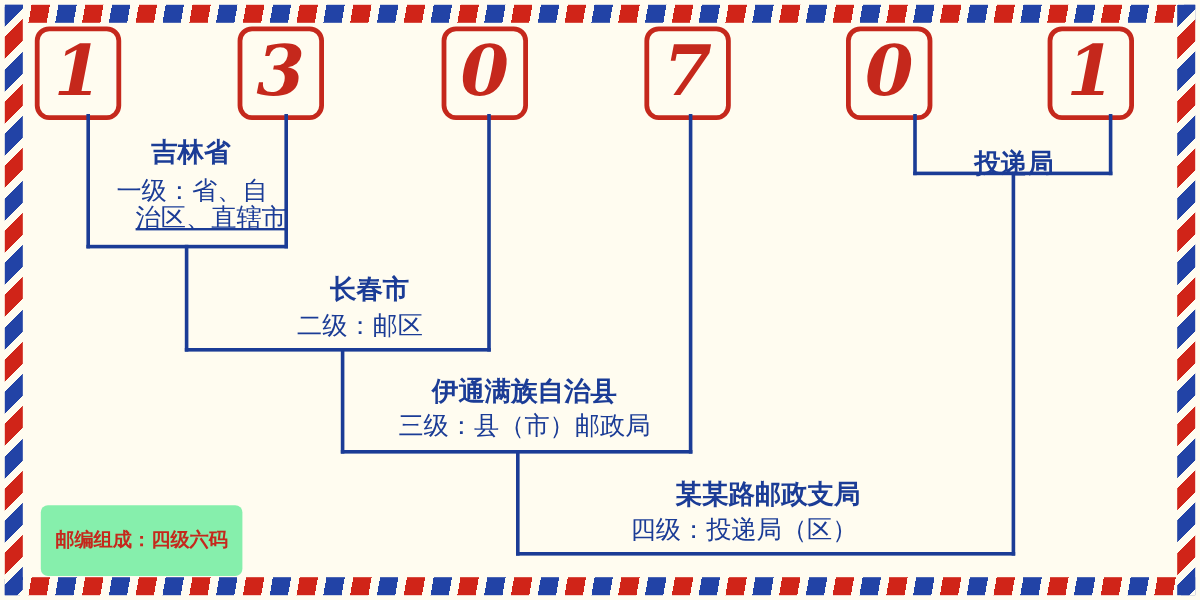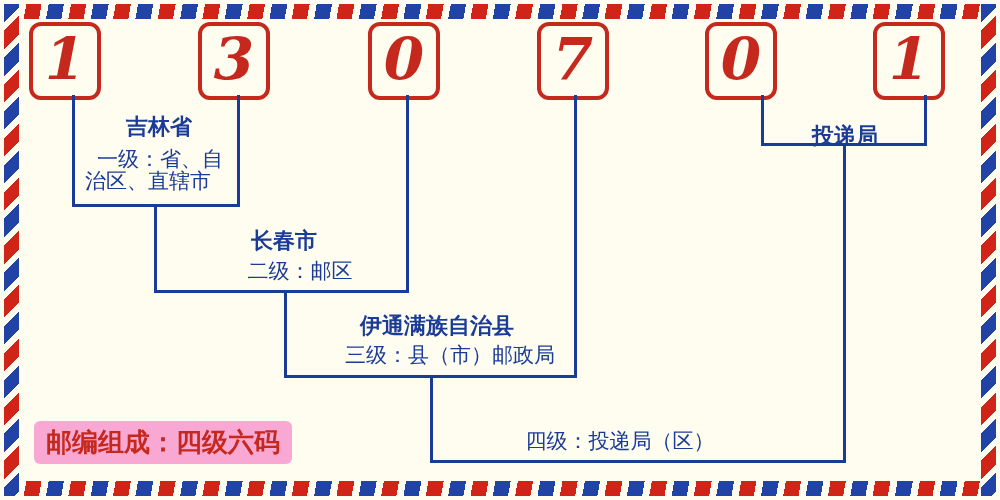--- a/index.html
+++ b/index.html
@@ -80,37 +80,37 @@
     position: absolute;
     transform: translateX(-50%);
     white-space: nowrap;
     color: #1b3c96;
   }
   .lbl.name { font-weight: bold; font-size: 22px; }
   .lbl.desc { font-size: 21px; font-weight: 500; }
 
   #l1-name  { left: 159px; top: 112px; }
   #l1-desc1 { left: 160px; top: 145px; }
-  #l1-desc2 { left: 148px; top: 167px; }
-  #l2-name  { left: 284px; top: 226px; }
+  #l1-desc2 { left: 176px; top: 167px; text-decoration: underline; }
+  #l2-name  { left: 308px; top: 226px; }
   #l2-desc  { left: 300px; top: 257px; }
   #l3-name  { left: 437px; top: 311px; }
-  #l3-desc  { left: 437px; top: 341px; margin-left: 13px; }
+  #l3-desc  { left: 437px; top: 341px; }
   #l4-name  { left: 640px; top: 397px; }
   #l4-desc  { left: 620px; top: 427px; }
   #l5-name  { left: 845px; top: 121px; }
 
   #footer-note {
     position: absolute; left: 34px; top: 421px;
-    background: #f9a8d4;
+    background: #86efac;
     border-radius: 6px;
-    padding: 4px 12px;
+    padding: 19px 12px;
     color: #c5281c;
     font-weight: bold;
-    font-size: 26px;
+    font-size: 16px;
     white-space: nowrap;
   }
 </style>
 </head>
 <body>
 
 <div id="stage">
 
   <div class="band h top"></div>
   <div class="band h bottom"></div>
@@ -159,19 +159,20 @@
   <div class="lbl name" id="l1-name">吉林省</div>
   <div class="lbl desc" id="l1-desc1">一级：省、自</div>
   <div class="lbl desc" id="l1-desc2">治区、直辖市</div>
 
   <div class="lbl name" id="l2-name">长春市</div>
   <div class="lbl desc" id="l2-desc">二级：邮区</div>
 
   <div class="lbl name" id="l3-name">伊通满族自治县</div>
   <div class="lbl desc" id="l3-desc">三级：县（市）邮政局</div>
 
+  <div class="lbl name" id="l4-name">某某路邮政支局</div>
   <div class="lbl desc" id="l4-desc">四级：投递局（区）</div>
 
   <div class="lbl name" id="l5-name">投递局</div>
 
   <div id="footer-note">邮编组成：四级六码</div>
 
 </div>
 
 </body></html>

